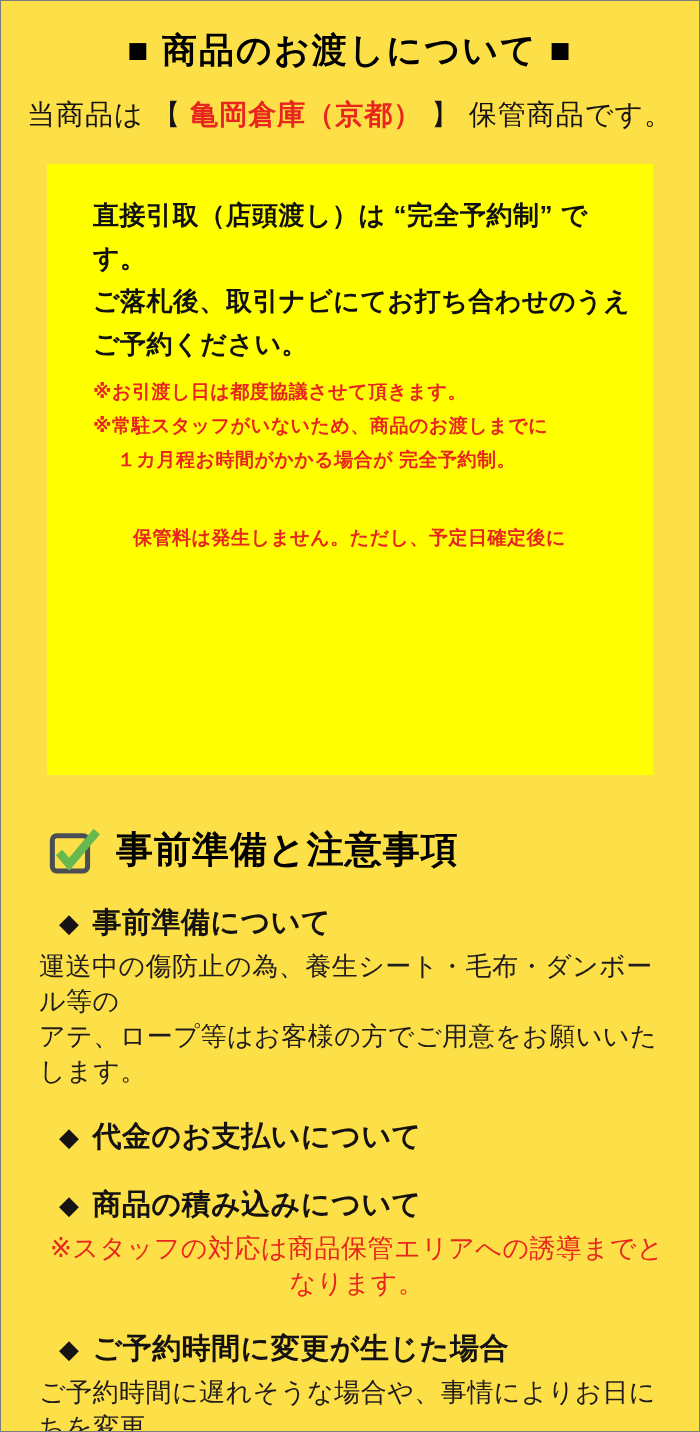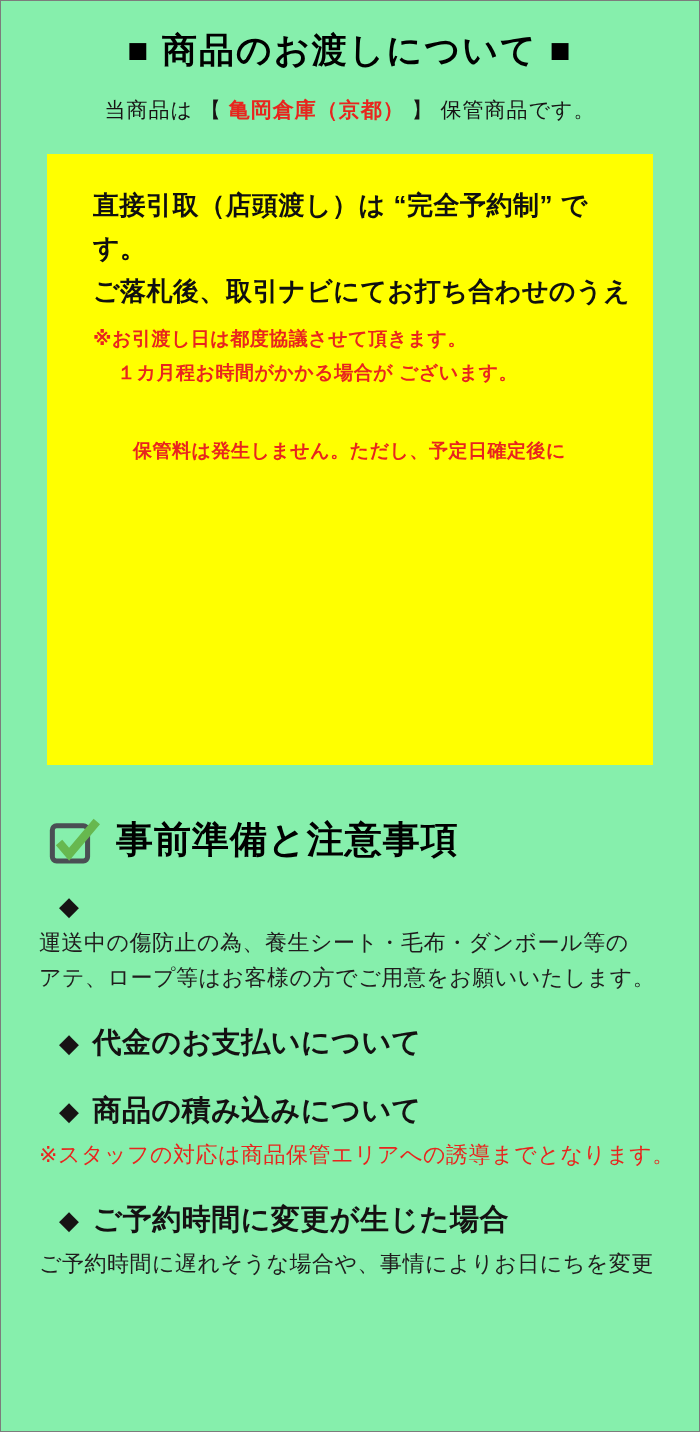--- a/index.html
+++ b/index.html
@@ -3,39 +3,39 @@
 <meta charset="utf-8">
 <style>
   :root{
     --red:#e8251e;
     --ink:#1d1a1b;
   }
   html,body{margin:0;padding:0;background:#fff;}
   .page{
     width:698px;height:1430px;
     border:1px solid #7c7c7c;
-    background:#86efac;
+    background:#fde047;
     box-sizing:content-box;
     overflow:hidden;
     font-family:"Liberation Sans","DejaVu Sans",sans-serif;
     color:var(--ink);
   }
   
   .title{
     padding-top:26px;
     text-align:center;
     font-size:35px;
     font-weight:bold;
     letter-spacing:2px;
     color:#000;
   }
   .subtitle{
     margin-top:22px;
     text-align:center;
-    font-size:21px;
+    font-size:28px;
     letter-spacing:1px;
     color:#171314;
   }
   .subtitle .wh{
     color:var(--red);
     font-weight:bold;
   }
   
   .notice{
     width:606px;height:611px;
@@ -89,70 +89,73 @@
     letter-spacing:0.5px;
     color:#141112;
   }
   .sub-title .diamond{
     font-size:26px;
     color:#171314;
     line-height:1;
   }
   .sub-body{margin-top:6px;}
   .sub-body .line{
-    font-size:22px;
+    font-size:26px;
     line-height:35px;
     letter-spacing:0.5px;
     color:#201c1d;
   }
-  .sub-body .line.c-red{color:var(--red);}
+  .sub-body .line.c-red{color:var(--red);text-align:center;}
 </style>
 </head>
 <body>
 
 <div class="page">
 
   <div class="title">■ 商品のお渡しについて ■</div>
 
   <div class="subtitle"><span>当商品は 【 </span><span class="wh">亀岡倉庫（京都）</span><span> 】 保管商品です。</span></div>
 
   <div class="notice">
     <div class="intro">
 
         <div class="note-line">直接引取（店頭渡し）は “完全予約制” です。</div>
 
         <div class="note-line">ご落札後、取引ナビにてお打ち合わせのうえ</div>
 
+        <div class="note-line">ご予約ください。</div>
       </div>
     <div class="notes">
 
         <div class="note-line">※お引渡し日は都度協議させて頂きます。</div>
 
+        <div class="note-line">※常駐スタッフがいないため、商品のお渡しまでに</div>
 
-        <div class="note-line ind-1">１カ月程お時間がかかる場合が ございます。</div>
+        <div class="note-line ind-1">１カ月程お時間がかかる場合が 完全予約制。</div>
 
 
         <div class="note-line ind-2">保管料は発生しません。ただし、予定日確定後に</div>
 
       </div>
   </div>
 
   <div class="check-heading">
     <span>
       <svg width="52" height="50" viewBox="0 0 62 58">
         <rect x="4" y="12" width="42" height="42" rx="5" fill="none" stroke-width="6" stroke="#4a4f54"></rect>
         <path d="M 12 32 L 24 46 L 57 7" fill="none" stroke-width="10" stroke-linecap="butt" stroke="#67b84f"></path>
       </svg>
     </span>
     <span class="txt">事前準備と注意事項</span>
   </div>
 
   <div class="subsec">
     <div class="sub-title">
       <span class="diamond">◆</span>
+      <span>事前準備について</span>
     </div>
     <div class="sub-body">
 
     <div class="line c-black">運送中の傷防止の為、養生シート・毛布・ダンボール等の</div>
         <div class="line c-black">アテ、ロープ等はお客様の方でご用意をお願いいたします。</div>
       </div>
   </div>
 
   <div class="subsec">
     <div class="sub-title">

